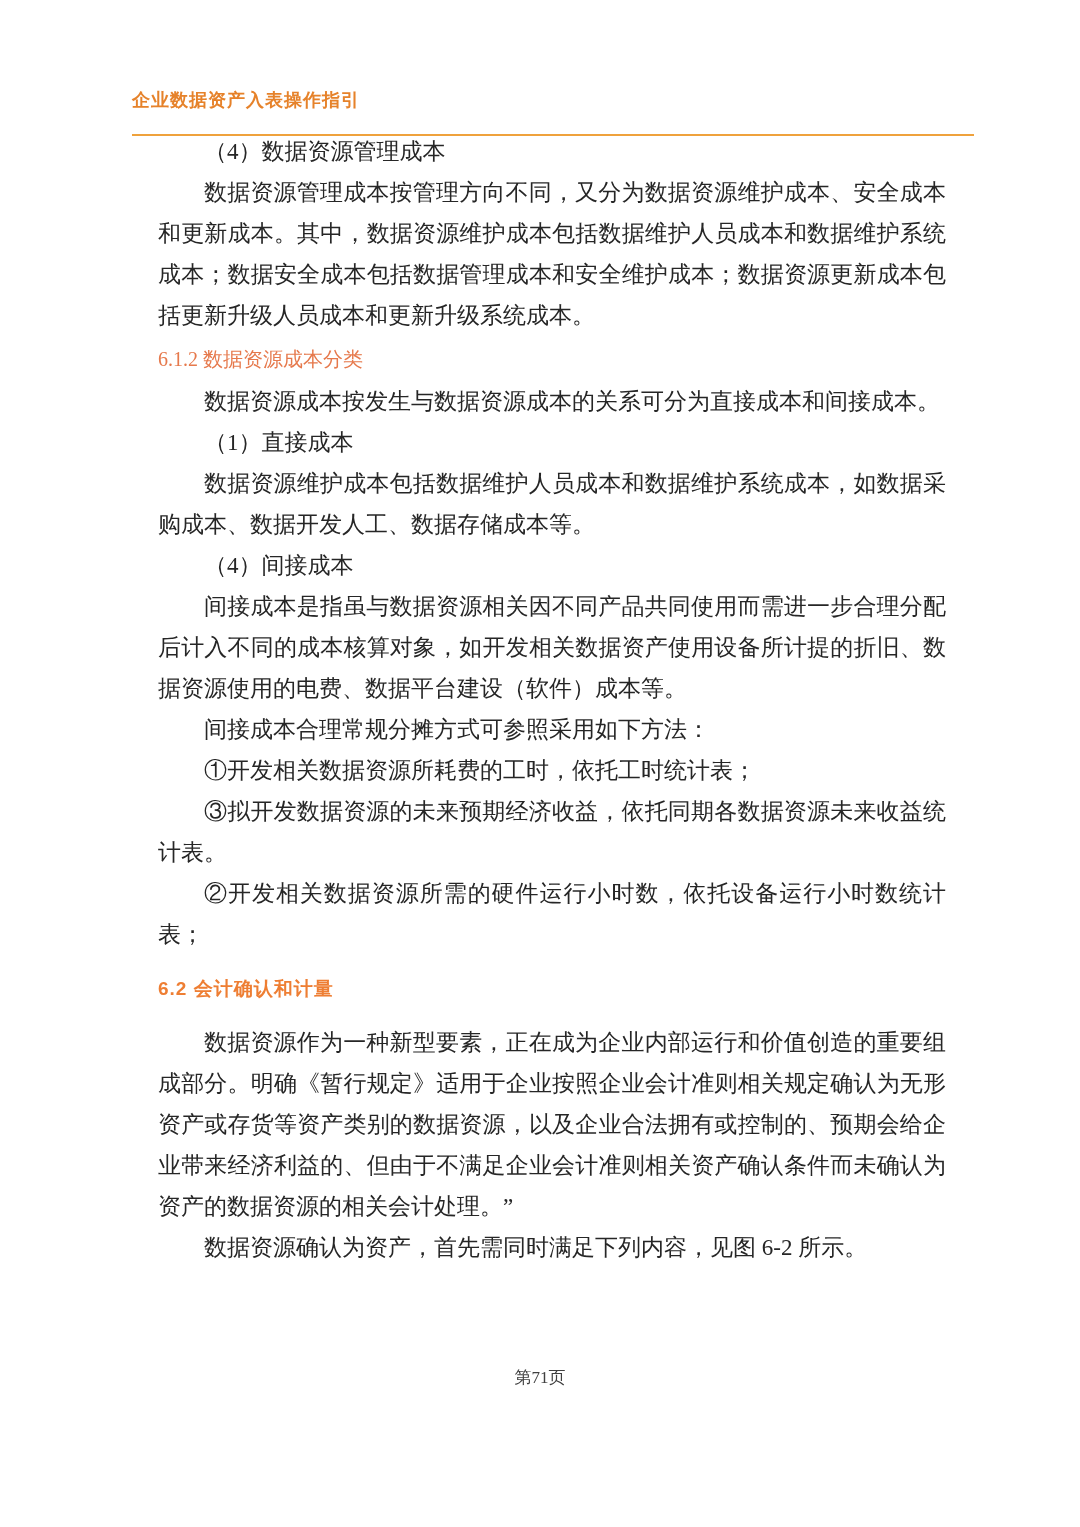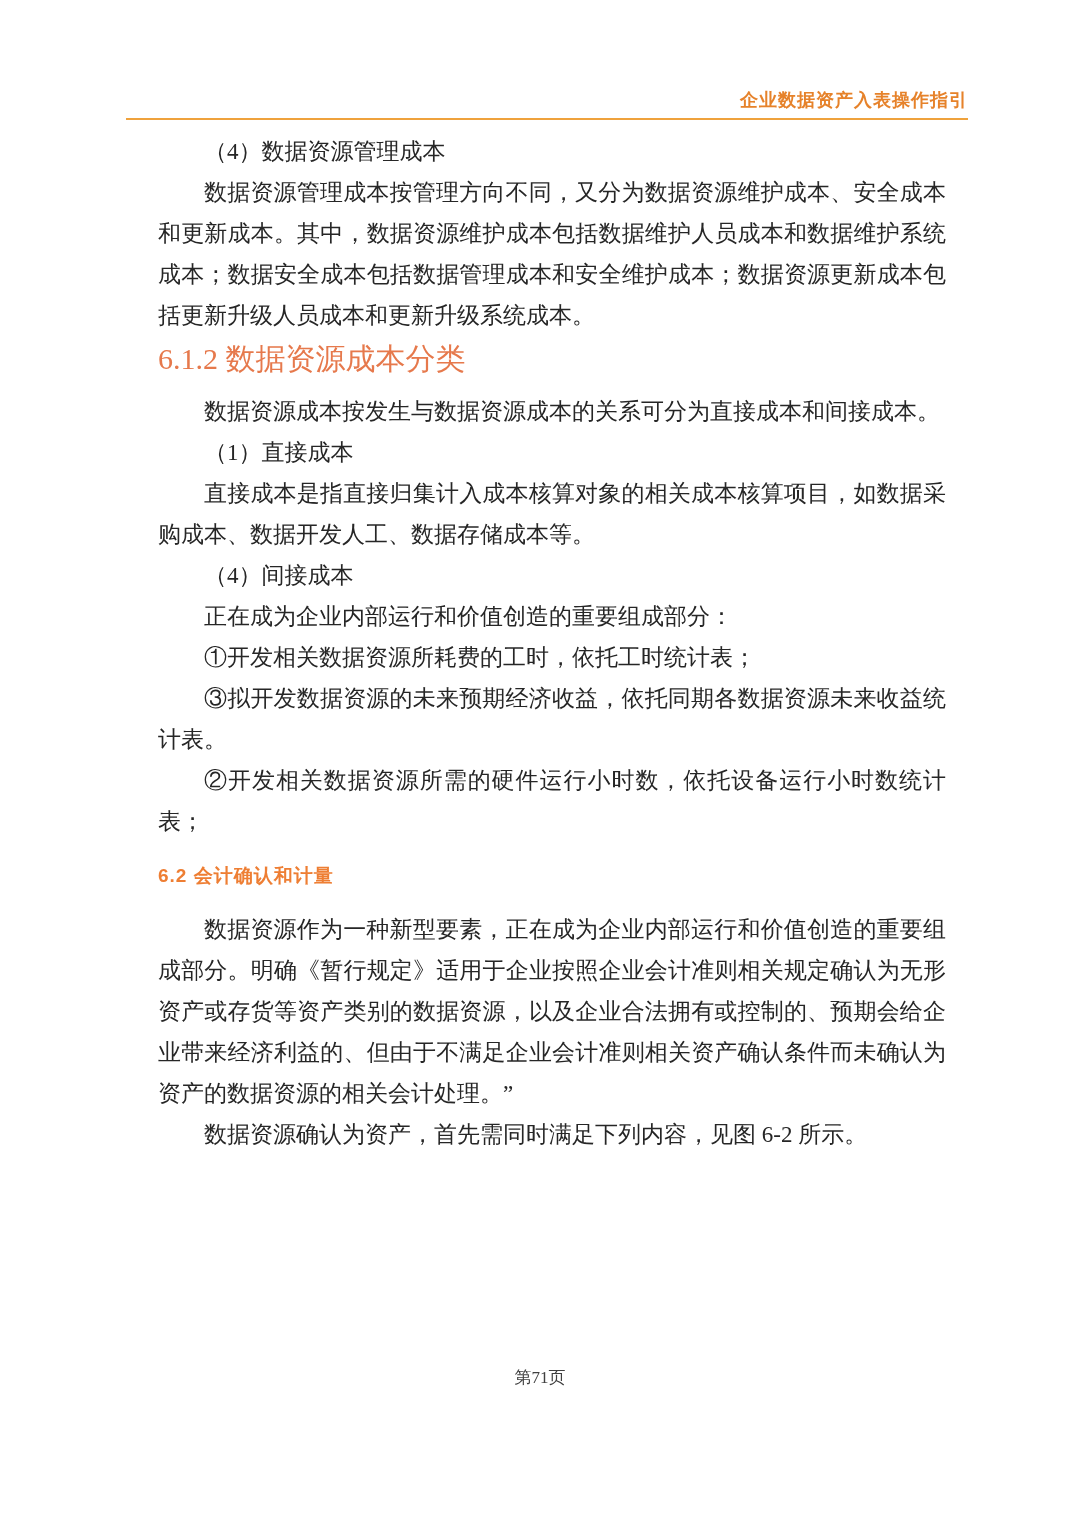--- a/index.html
+++ b/index.html
@@ -17,24 +17,23 @@
     width: 1080px;
     height: 1527px;
     background: #ffffff;
     overflow: hidden;
     font-family: "Liberation Serif", "DejaVu Serif", serif;
     color: var(--body-text);
   }
   .page-header {
     position: absolute;
     top: 88px;
-    left: 126px;
+    left: 132px;
     width: 842px;
-    text-align: right;
-    padding-bottom: 6px;
+    padding-bottom: 22px;
     border-bottom: 2px solid var(--header-line);
   }
   .page-header .header-title {
     color: var(--header-text);
     font-size: 18px;
     font-weight: bold;
     letter-spacing: 1px;
     font-family: "Liberation Sans", "DejaVu Sans", sans-serif;
   }
   .doc-content {
@@ -48,24 +47,24 @@
     line-height: 41px;
     text-indent: 2em;
     color: var(--body-text);
   }
   .para {
     text-align: justify;
     text-justify: inter-ideograph;
   }
   .h-sub {
     color: var(--sub-heading);
-    font-size: 30px;
+    font-size: 20px;
     font-weight: normal;
     line-height: 42px;
-    margin: 2px 0 11px 0;
+    margin: 2px 0 1px 0;
   }
   .h-section {
     color: var(--section-heading);
     font-size: 19px;
     font-weight: 600;
     line-height: 50px;
     margin: 9px 0 8px 0;
     font-family: "Liberation Sans", "DejaVu Sans", sans-serif;
     letter-spacing: 1px;
   }
@@ -87,23 +86,24 @@
   <div class="page-header">
     <span class="header-title">企业数据资产入表操作指引</span>
   </div>
 
   <div class="doc-content">
       <p class="label">（4）数据资源管理成本</p>
       <p class="para">数据资源管理成本按管理方向不同，又分为数据资源维护成本、安全成本和更新成本。其中，数据资源维护成本包括数据维护人员成本和数据维护系统成本；数据安全成本包括数据管理成本和安全维护成本；数据资源更新成本包括更新升级人员成本和更新升级系统成本。</p>
       <h3 class="h-sub">6.1.2 数据资源成本分类</h3>
       <p class="para">数据资源成本按发生与数据资源成本的关系可分为直接成本和间接成本。</p>
       <p class="label">（1）直接成本</p>
-      <p class="para">直接成本是指直接归集计入成本核算对象的相关成本核算项目，如数据采购成本、数据开发人工、数据存储成本等。</p>
+      <p class="para">数据资源维护成本包括数据维护人员成本和数据维护系统成本，如数据采购成本、数据开发人工、数据存储成本等。</p>
       <p class="label">（4）间接成本</p>
-      <p class="para">正在成为企业内部运行和价值创造的重要组成部分：</p>
+      <p class="para">间接成本是指虽与数据资源相关因不同产品共同使用而需进一步合理分配后计入不同的成本核算对象，如开发相关数据资产使用设备所计提的折旧、数据资源使用的电费、数据平台建设（软件）成本等。</p>
+      <p class="para">间接成本合理常规分摊方式可参照采用如下方法：</p>
       <p class="para">①开发相关数据资源所耗费的工时，依托工时统计表；</p>
       <p class="para">③拟开发数据资源的未来预期经济收益，依托同期各数据资源未来收益统计表。</p>
       <p class="para">②开发相关数据资源所需的硬件运行小时数，依托设备运行小时数统计表；</p>
       <h2 class="h-section">6.2 会计确认和计量</h2>
       <p class="para">数据资源作为一种新型要素，正在成为企业内部运行和价值创造的重要组成部分。明确《暂行规定》适用于企业按照企业会计准则相关规定确认为无形资产或存货等资产类别的数据资源，以及企业合法拥有或控制的、预期会给企业带来经济利益的、但由于不满足企业会计准则相关资产确认条件而未确认为资产的数据资源的相关会计处理。”</p>
       <p class="para">数据资源确认为资产，首先需同时满足下列内容，见图 6-2 所示。</p>
     </div>
 
   <div class="page-footer">第71页</div>
 

